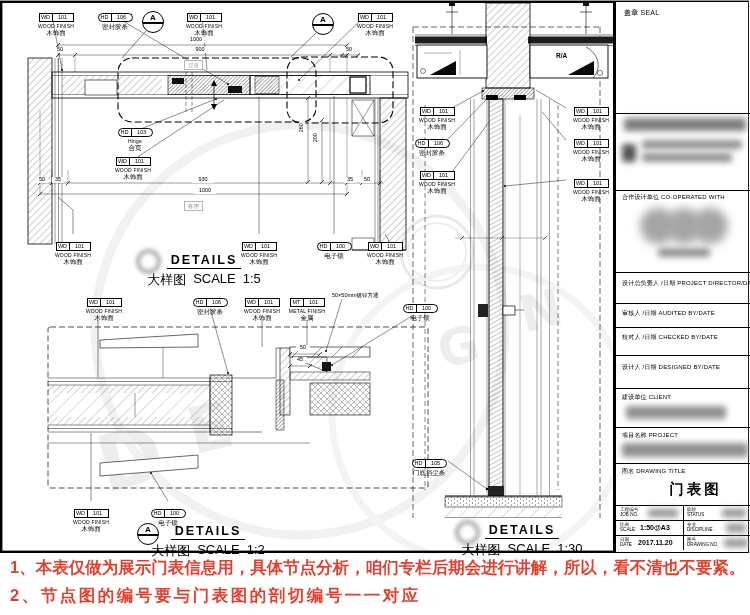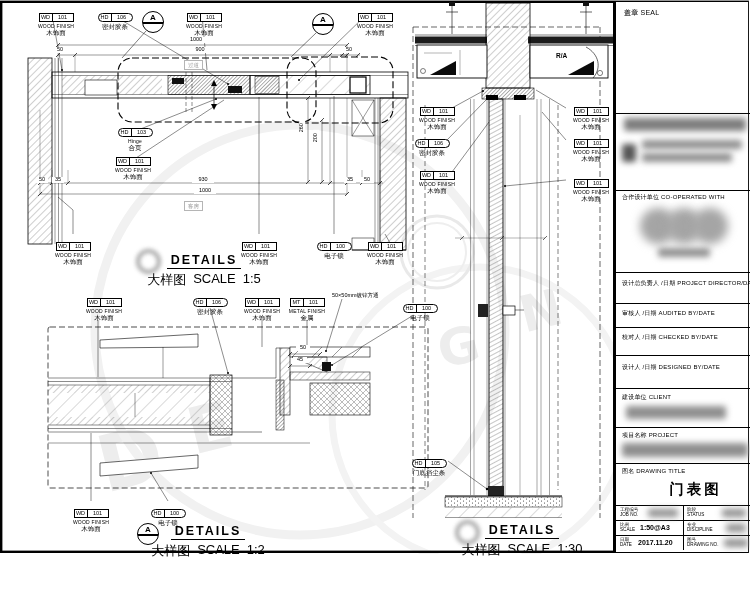--- a/index.html
+++ b/index.html
@@ -500,14 +500,16 @@
         <div>DATE</div>
       </div>
     <div class="tb-val" style="left:22px;top:537px">2017.11.20</div>
     <div class="tb-small" style="left:71px;top:535px">
         <div>图号</div>
         <div>DRAWING NO.</div>
       </div>
     <div class="blur-bar" style="left:108px;top:537px;width:24px;height:8px"></div>
   </div>
 
+  <div class="note" style="left:10px;top:557px">1、本表仅做为展示门表信息用，具体节点分析，咱们专栏后期会进行讲解，所以，看不清也不要紧。</div>
+  <div class="note" style="left:10px;top:585px;letter-spacing:2.5px">2、节点图的编号要与门表图的剖切编号一一对应</div>
 
 </div>
 
 </body></html>

